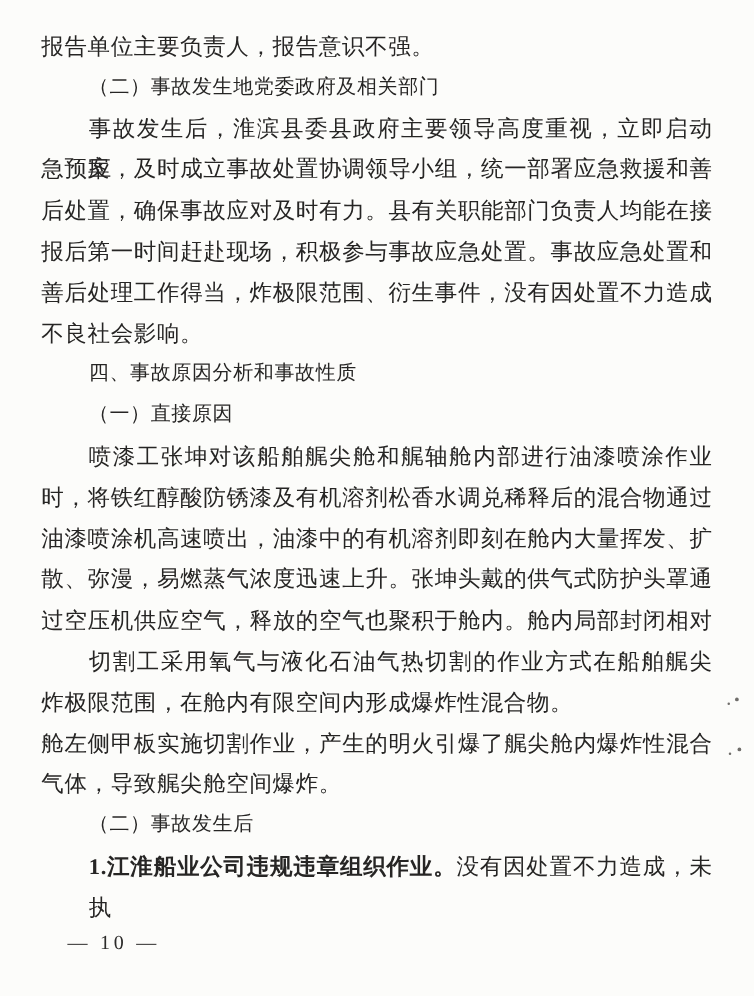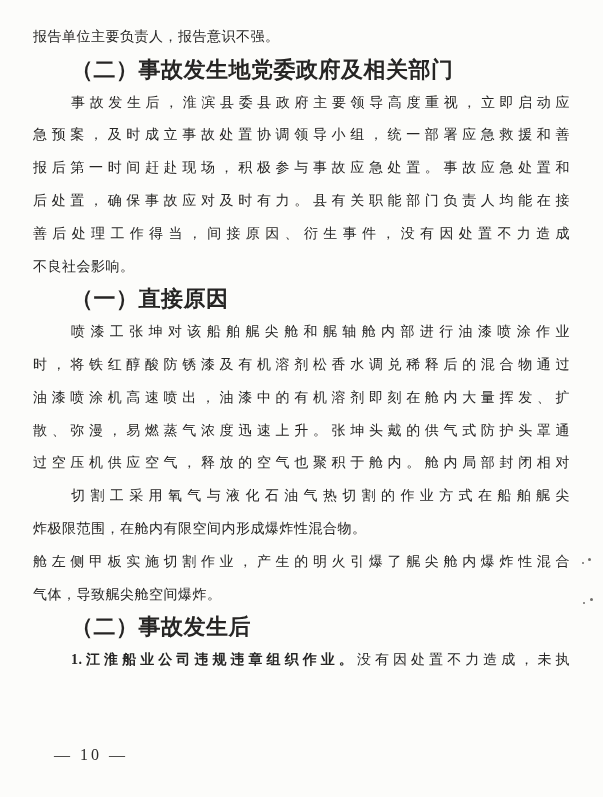--- a/index.html
+++ b/index.html
@@ -10,34 +10,34 @@
     color: #262524;
     position: relative;
     overflow: hidden;
   }
   .doc {
     position: absolute;
     top: 21px; left: 33px;
     width: 537px;
   }
   .line {
-    font-size: 14px;
+    font-size: 18px;
     line-height: 32.8px;
     height: 32.8px;
     letter-spacing: 0.5px;
     white-space: nowrap;
   }
   .just {
     white-space: normal;
     text-align: justify;
     text-align-last: justify;
     text-justify: inter-character;
   }
   .indent { padding-left: 38px; }
-  .heading { font-weight: 700; font-family: "Liberation Sans", "DejaVu Sans", sans-serif; font-size: 22px; }
+  .heading { font-weight: 400; font-family: "Liberation Sans", "DejaVu Sans", sans-serif; font-size: 16px; }
   .bold { font-weight: 700; }
   .footer {
     position: absolute;
     left: 54px; top: 746px;
     font-size: 16px;
     letter-spacing: 3px;
     color: #2c2b2a;
   }
   .speck {
     position: absolute;
@@ -47,24 +47,25 @@
   }
 </style>
 </head>
 <body>
 
 <div class="doc">
   <div class="line">报告单位主要负责人，报告意识不强。</div>
   <div class="line indent heading">（二）事故发生地党委政府及相关部门</div>
   <div class="line indent just">事故发生后，淮滨县委县政府主要领导高度重视，立即启动应</div>
   <div class="line just">急预案，及时成立事故处置协调领导小组，统一部署应急救援和善</div>
+  <div class="line just">后处置，确保事故应对及时有力。县有关职能部门负责人均能在接</div>
   <div class="line just">报后第一时间赶赴现场，积极参与事故应急处置。事故应急处置和</div>
-  <div class="line just">后处置，确保事故应对及时有力。县有关职能部门负责人均能在接</div>
-  <div class="line just">善后处理工作得当，间接原因、衍生事件，没有因处置不力造成</div>
+  <div class="line just">善后处理工作得当，炸极限范围、衍生事件，没有因处置不力造成</div>
   <div class="line">不良社会影响。</div>
+  <div class="line indent heading">四、事故原因分析和事故性质</div>
   <div class="line indent heading">（一）直接原因</div>
   <div class="line indent just">喷漆工张坤对该船舶艉尖舱和艉轴舱内部进行油漆喷涂作业</div>
   <div class="line just">时，将铁红醇酸防锈漆及有机溶剂松香水调兑稀释后的混合物通过</div>
   <div class="line just">油漆喷涂机高速喷出，油漆中的有机溶剂即刻在舱内大量挥发、扩</div>
   <div class="line just">散、弥漫，易燃蒸气浓度迅速上升。张坤头戴的供气式防护头罩通</div>
   <div class="line just">过空压机供应空气，释放的空气也聚积于舱内。舱内局部封闭相对</div>
   <div class="line indent just">切割工采用氧气与液化石油气热切割的作业方式在船舶艉尖</div>
   <div class="line">炸极限范围，在舱内有限空间内形成爆炸性混合物。</div>
   <div class="line just">舱左侧甲板实施切割作业，产生的明火引爆了艉尖舱内爆炸性混合</div>
   <div class="line">气体，导致艉尖舱空间爆炸。</div>

